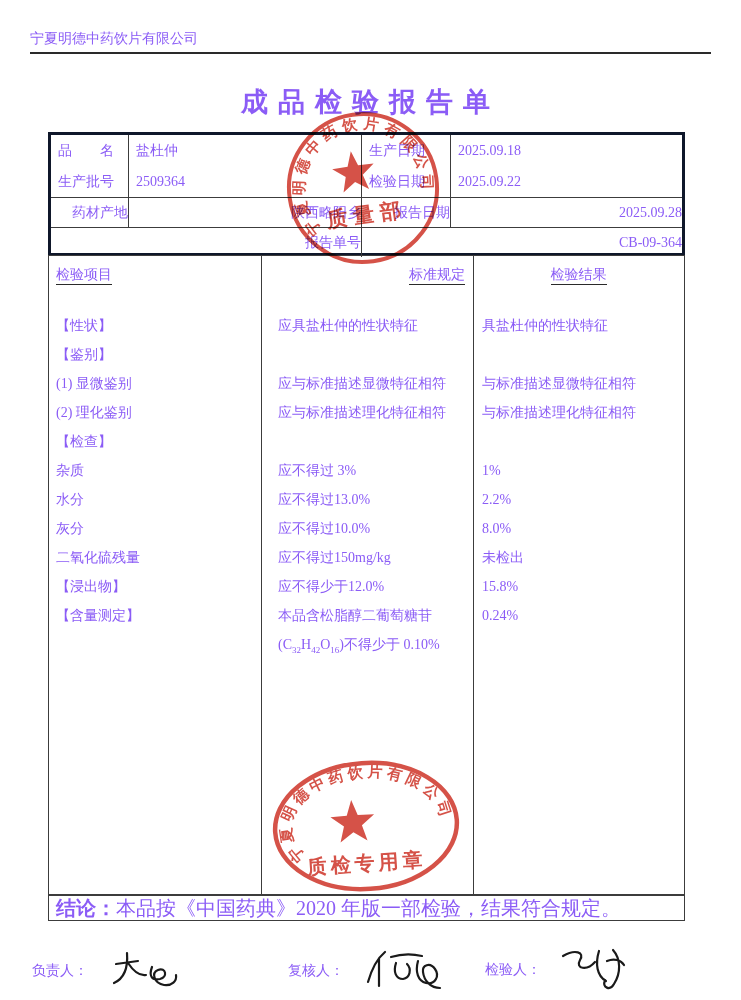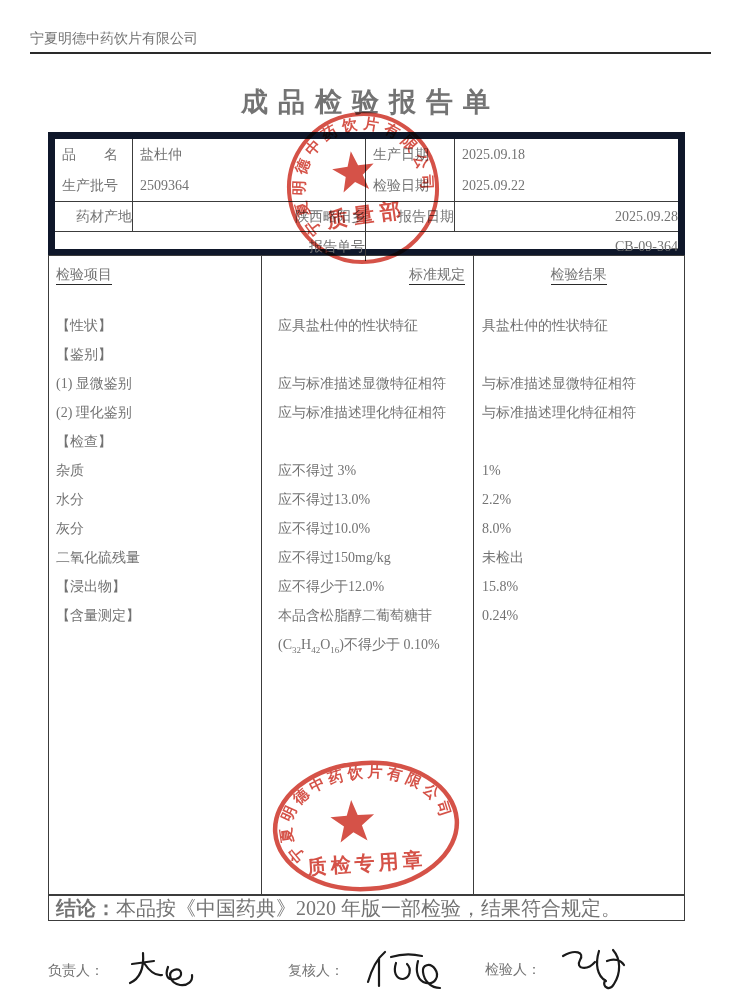--- a/index.html
+++ b/index.html
@@ -1,34 +1,34 @@
 <!DOCTYPE html>
 <html><head>
 <meta charset="utf-8">
 <style>
   html,body{margin:0;padding:0;background:#fff;}
   .page{
     position:relative;width:741px;height:1000px;background:#fff;overflow:hidden;
-    font-family:"Liberation Serif","DejaVu Serif",serif;color:#737373;
+    font-family:"Liberation Serif","DejaVu Serif",serif;color:#8b5cf6;
   }
   
   .tophdr{
     position:absolute;left:30px;top:22px;width:681px;height:32px;
     border-bottom:2px solid #2a2a2a;display:flex;justify-content:space-between;align-items:flex-end;
     padding-bottom:4px;box-sizing:border-box;font-size:14px;
   }
   .doccode{font-size:13.5px;}
   .title{
     position:absolute;left:0;top:84px;width:741px;text-align:center;
     font-size:27px;font-weight:700;letter-spacing:10px;margin:0;
   }
   
   .info-table{
     position:absolute;left:48px;top:132px;width:637px;height:124px;
-    border:7px solid #0f172a;box-sizing:border-box;font-size:14px;
+    border:3px solid #0f172a;box-sizing:border-box;font-size:14px;
   }
   .irow{display:flex;box-sizing:border-box;}
   .irow + .irow{border-top:1px solid #3c3c3c;}
   .icell{box-sizing:border-box;padding-left:7px;overflow:hidden;}
   .icell.bdr{border-right:1px solid #3c3c3c;}
   .iline{height:31px;line-height:31px;white-space:nowrap;}
   .sline{height:29px;line-height:29px;white-space:nowrap;text-align:right;}
   
   .main-table{
     position:absolute;left:48px;top:255px;width:637px;height:640px;
@@ -51,21 +51,21 @@
   
   .conclusion{
     position:absolute;left:48px;top:895px;width:637px;height:26px;
     border:1px solid #3c3c3c;box-sizing:border-box;line-height:24px;
     font-size:20px;padding-left:7px;
   }
   .conclusion b{font-weight:700;}
   
   .sigrow{position:absolute;left:0;top:938px;width:741px;height:55px;font-size:14px;}
   .siggroup{position:absolute;display:flex;align-items:center;}
-  .sg1{left:48px;top:10px;font-family:Liberation Mono, monospace;}
+  .sg1{left:32px;top:10px;font-family:Liberation Mono, monospace;}
   .sg2{left:288px;top:8px;}
   .sg3{left:452px;top:6px;margin-left:33px;}
   .siggroup svg{margin-left:14px;}
   .sigpath{stroke:#1a1a1a;stroke-width:2.2;fill:none;stroke-linecap:round;stroke-linejoin:round;}
   
   .stamp{position:absolute;mix-blend-mode:multiply;opacity:.88;pointer-events:none;}
   .stamp-top{left:283px;top:108px;}
   .stamp-bottom{left:266px;top:750px;}
 </style>
 </head>

